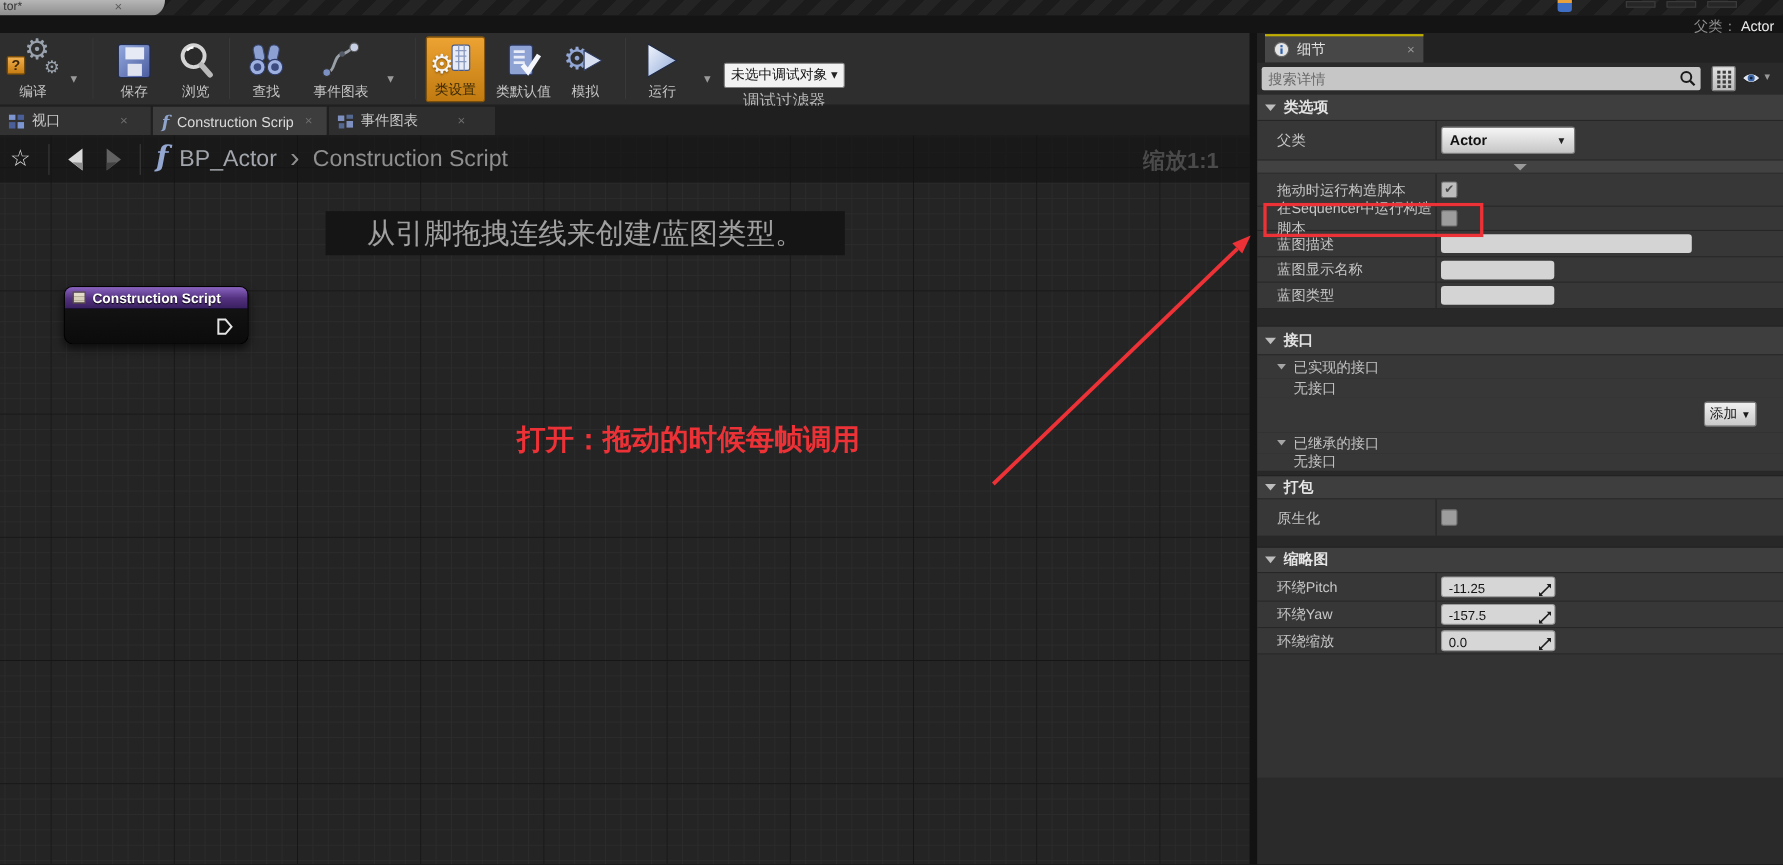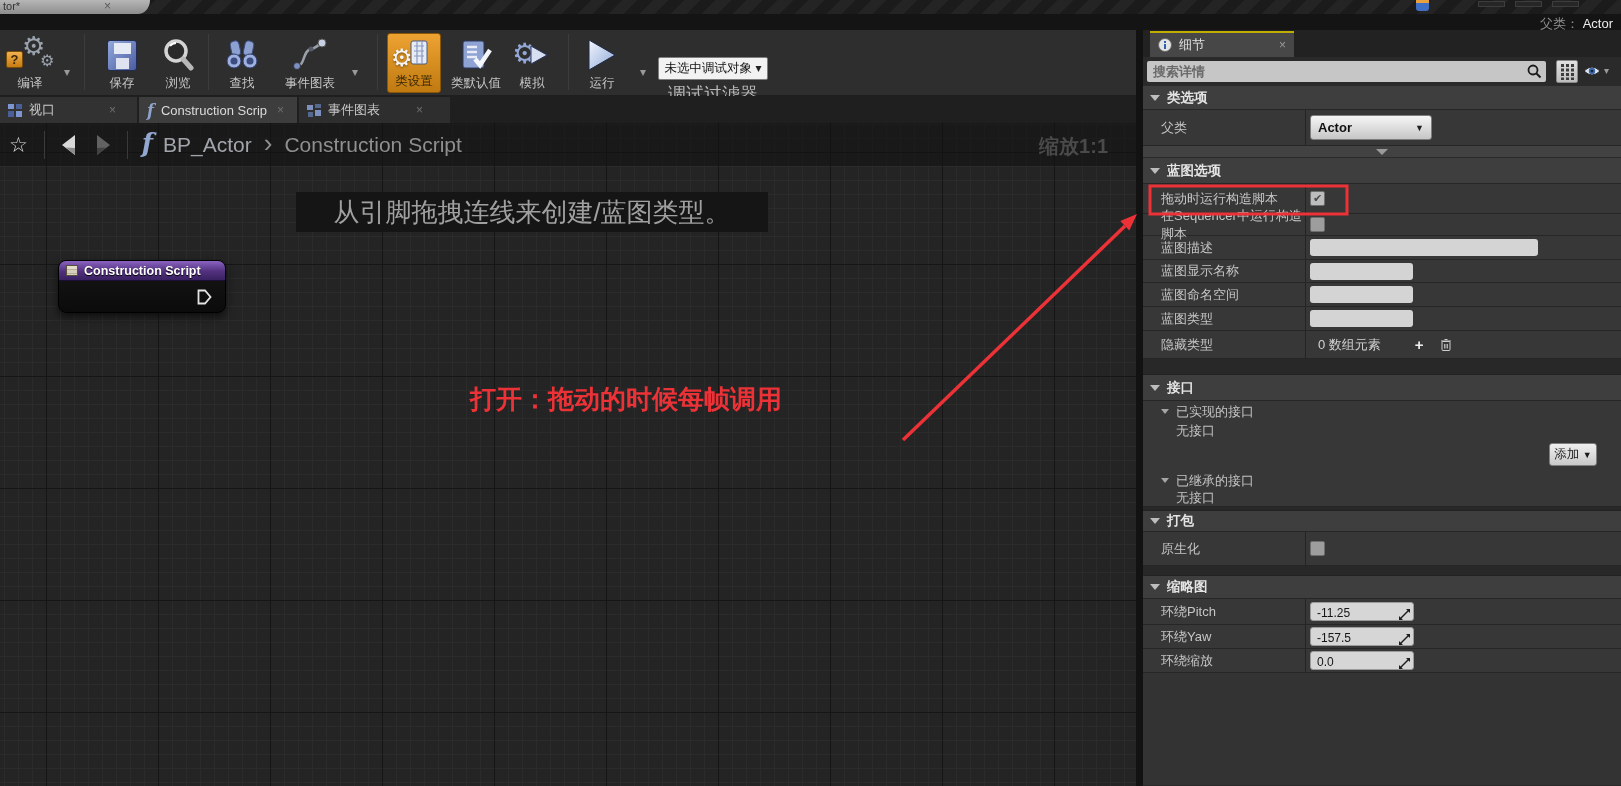--- a/index.html
+++ b/index.html
@@ -41,21 +41,21 @@
   .ic-save b { position:absolute; left:8px; top:17px; width:13px; height:11px; background:#dfe3f0; }
   .orangebox { position:absolute; left:387px; top:3px; width:54px; height:60px; border-radius:3px;
     background:linear-gradient(#eda332,#c07a10); border:1px solid #8a5708; }
   .orangebox .tlabel { color:#3b2a05; font-weight:normal; }
   .orangebox .gearw { position:absolute; left:3px; top:10px; font-size:24px; color:#f4f4f4; text-shadow:0 1px 2px #7a4c06; }
   .ic-sim { position:relative; width:40px; height:36px; }
   .ic-sim .gear-glyph { position:absolute; left:0; top:0; font-size:28px; color:#93a7d6; }
   .ic-sim svg { position:absolute; left:18px; top:8px; }
   .debug-btn { position:absolute; left:658px; top:27px; width:110px; height:23px; background:#f2f2f2; border:1px solid #7e7e7e; border-radius:2px; font-size:12.5px; color:#101010; text-align:center; line-height:21px; }
   .debug-btn .caret { color:#222; }
-  .debug-label { position:absolute; left:650px; top:52px; width:126px; text-align:center; font-size:18px; color:#b9b9b9; }
+  .debug-label { position:absolute; left:650px; top:52px; width:126px; text-align:center; font-size:15px; color:#b9b9b9; }
 
   
   .tabbar { position:absolute; left:0; top:96px; width:1136px; height:27px; background:#1f1f1f; }
   .dtab { position:absolute; top:1px; height:26px; display:flex; align-items:center; font-size:13px; color:#c9c9c9; }
   .dtab .tclose { margin-left:10px; color:#6f6f6f; font-size:12px; }
   .tab-viewport { left:0; width:137px; background:#323232; padding-left:8px;align-items:center; }
   .tab-construction { left:139px; width:158px; background:#3d3d3d; padding-left:8px; color:#dadada; }
   .tab-eventgraph { left:299px; width:151px; background:#2e2e2e; padding-left:8px; }
   .fglyph { font-family:"DejaVu Serif","Liberation Serif",serif; font-style:italic; font-weight:bold; color:#8ea4cc; }
   .tab-construction .fglyph { font-size:16px; margin-right:7px; }
@@ -99,21 +99,21 @@
   
   .details { position:absolute; left:1143px; top:30px; width:478px; height:756px; background:#2a2a2a; font-size:13px; }
   .dtabrow { position:absolute; left:0; top:0; width:100%; height:27px; background:#222; }
   .details-tab { position:absolute; left:7px; top:1px; width:144px; height:26px; background:#474747; border-top:2px solid #bfae00; display:flex; align-items:center; padding:0 8px; color:#e2e2e2; }
   .details-tab .tclose { margin-left:auto; color:#9a9a9a; font-size:12px; }
   .info-icon { width:14px; height:14px; border-radius:50%; background:#e4e4e4; border:1px solid #666; margin-right:7px; position:relative; }
   .info-icon i { position:absolute; left:5px; top:2px; width:2px; height:2px; background:#2b62b0; }
   .info-icon b { position:absolute; left:5px; top:5px; width:2px; height:5px; background:#2b62b0; }
   .dsearchrow { position:absolute; left:0; top:27px; width:100%; height:29px; background:#2a2a2a; }
   .searchbox { position:absolute; left:4px; top:4px; width:399px; height:21px; background:#c6c6c6; border-radius:2px; display:flex; align-items:center; }
-  .searchbox input { flex:1; background:transparent; border:none; outline:none; font-size:13px; color:#1d4ed8; padding-left:6px; font-family:inherit;font-weight:bold; }
+  .searchbox input { flex:1; background:transparent; border:none; outline:none; font-size:13px; color:#1d4ed8; padding-left:6px; font-family:inherit; }
   .searchbox input::placeholder { color:#6a6a6a; opacity:1; }
   .searchbox svg { margin-right:4px; }
   .gridbtn { position:absolute; left:413px; top:3px; width:22px; height:23px; background:linear-gradient(#e2e2e2,#bdbdbd); border:1px solid #888; border-radius:2px; display:flex; align-items:center; justify-content:center; }
   .eyebtn { position:absolute; left:440px; top:6px; width:30px; height:16px; display:flex; align-items:center; }
   .eyebtn .caret { margin-left:3px; font-size:10px; }
 
   .dcontent { position:absolute; left:0; top:56px; width:100%; }
   .drow { display:flex; align-items:center; background:#373737; border-bottom:1px solid #262626; }
   .dhead { background:#3e3e3e; color:#e4e4e4; font-weight:600; font-size:13.5px; padding-left:7px; display:flex; align-items:center; border-bottom:1px solid #262626; }
   .dname { width:162px; padding-left:18px; color:#c6c6c6; display:flex; align-items:center; flex-shrink:0; align-self:stretch; }
@@ -419,24 +419,20 @@
           <div class="combo">
             <span>Actor</span>
             <span class="dd">▼</span>
           </div>
         </div>
       </div>
       <div class="expander">
           <div class="chev"></div>
         </div>
 
-      <div class="dhead" style="height:26px">
-        <div class="tri"></div>
-        <span>蓝图选项</span>
-      </div>
       <div class="drow" style="height:30px">
         <div class="dname">拖动时运行构造脚本</div>
         <div class="dval">
             <div class="cb"><span>✔</span></div>
           </div>
       </div>
       <div class="drow" style="height:22px">
         <div class="dname">在Sequencer中运行构造脚本</div>
         <div class="dval">
             <div class="cb off"></div>
@@ -448,47 +444,24 @@
             <input class="tin wide" style="">
           </div>
       </div>
       <div class="drow" style="height:23px">
         <div class="dname">蓝图显示名称</div>
         <div class="dval">
             <input class="tin" style="">
           </div>
       </div>
       <div class="drow" style="height:24px">
-        <div class="dname">蓝图命名空间</div>
+        <div class="dname">蓝图类型</div>
         <div class="dval">
             <input class="tin" style="">
           </div>
-      </div>
-      <div class="drow" style="height:24px">
-        <div class="dname">蓝图类型</div>
-        <div class="dval">
-            <input class="tin" style="">
-          </div>
-      </div>
-      <div class="drow" style="height:28px">
-        <div class="dname">隐藏类型</div>
-        <div class="dval">
-          <span class="arrtext">0 数组元素</span>
-          <span class="plusicon">+</span>
-          <span style="margin-left:16px;display:inline-flex">
-            <svg width="12" height="14">
-                <rect x="2" y="3.5" width="8" height="9" rx="1" fill="none" stroke="#cfcfcf"></rect>
-                <line x1="1" y1="3" x2="11" y2="3" stroke="#cfcfcf"></line>
-                <line x1="4.5" y1="1.5" x2="7.5" y2="1.5" stroke="#cfcfcf"></line>
-                <line x1="4.5" y1="6" x2="4.5" y2="10.5" stroke="#cfcfcf" stroke-width=".8"></line>
-                <line x1="6" y1="6" x2="6" y2="10.5" stroke="#cfcfcf" stroke-width=".8"></line>
-                <line x1="7.5" y1="6" x2="7.5" y2="10.5" stroke="#cfcfcf" stroke-width=".8"></line>
-              </svg>
-          </span>
-        </div>
       </div>
       <div class="dgap" style="height:16px"></div>
 
       <div class="dhead" style="height:26px">
         <div class="tri"></div>
         <span>接口</span>
       </div>
       <div class="dsub" style="height:21px;padding-left:18px">
         <div class="tri small"></div>
         <span>已实现的接口</span>

